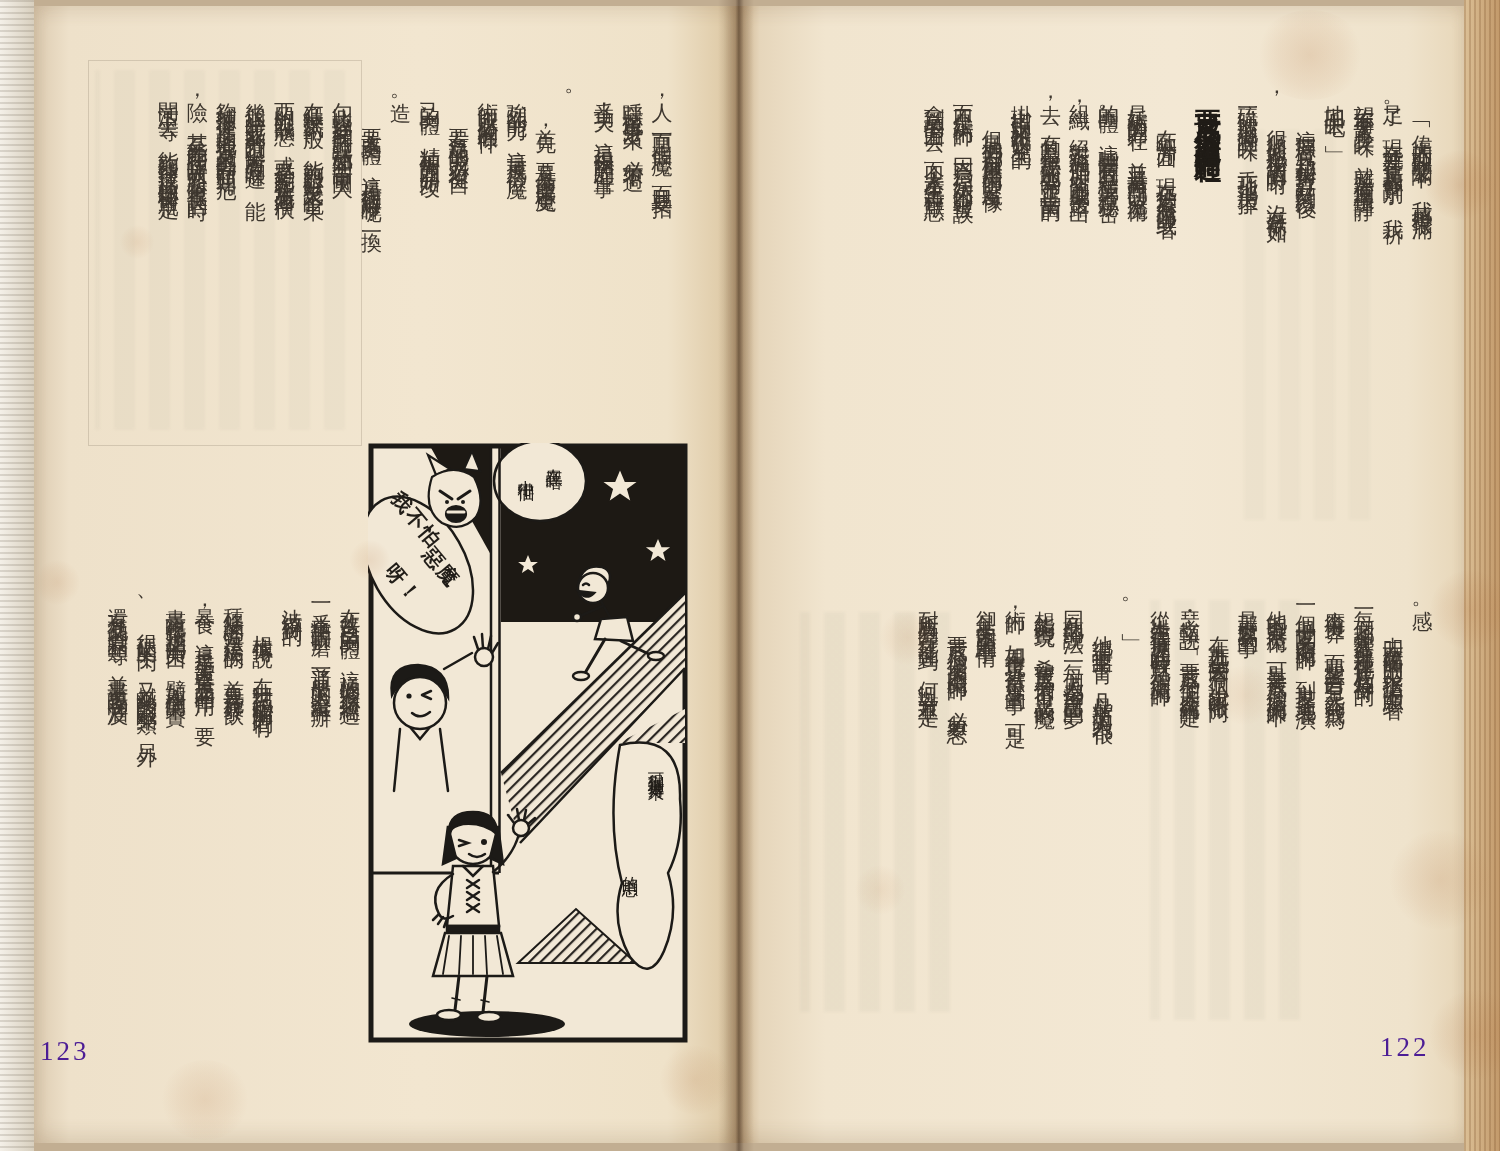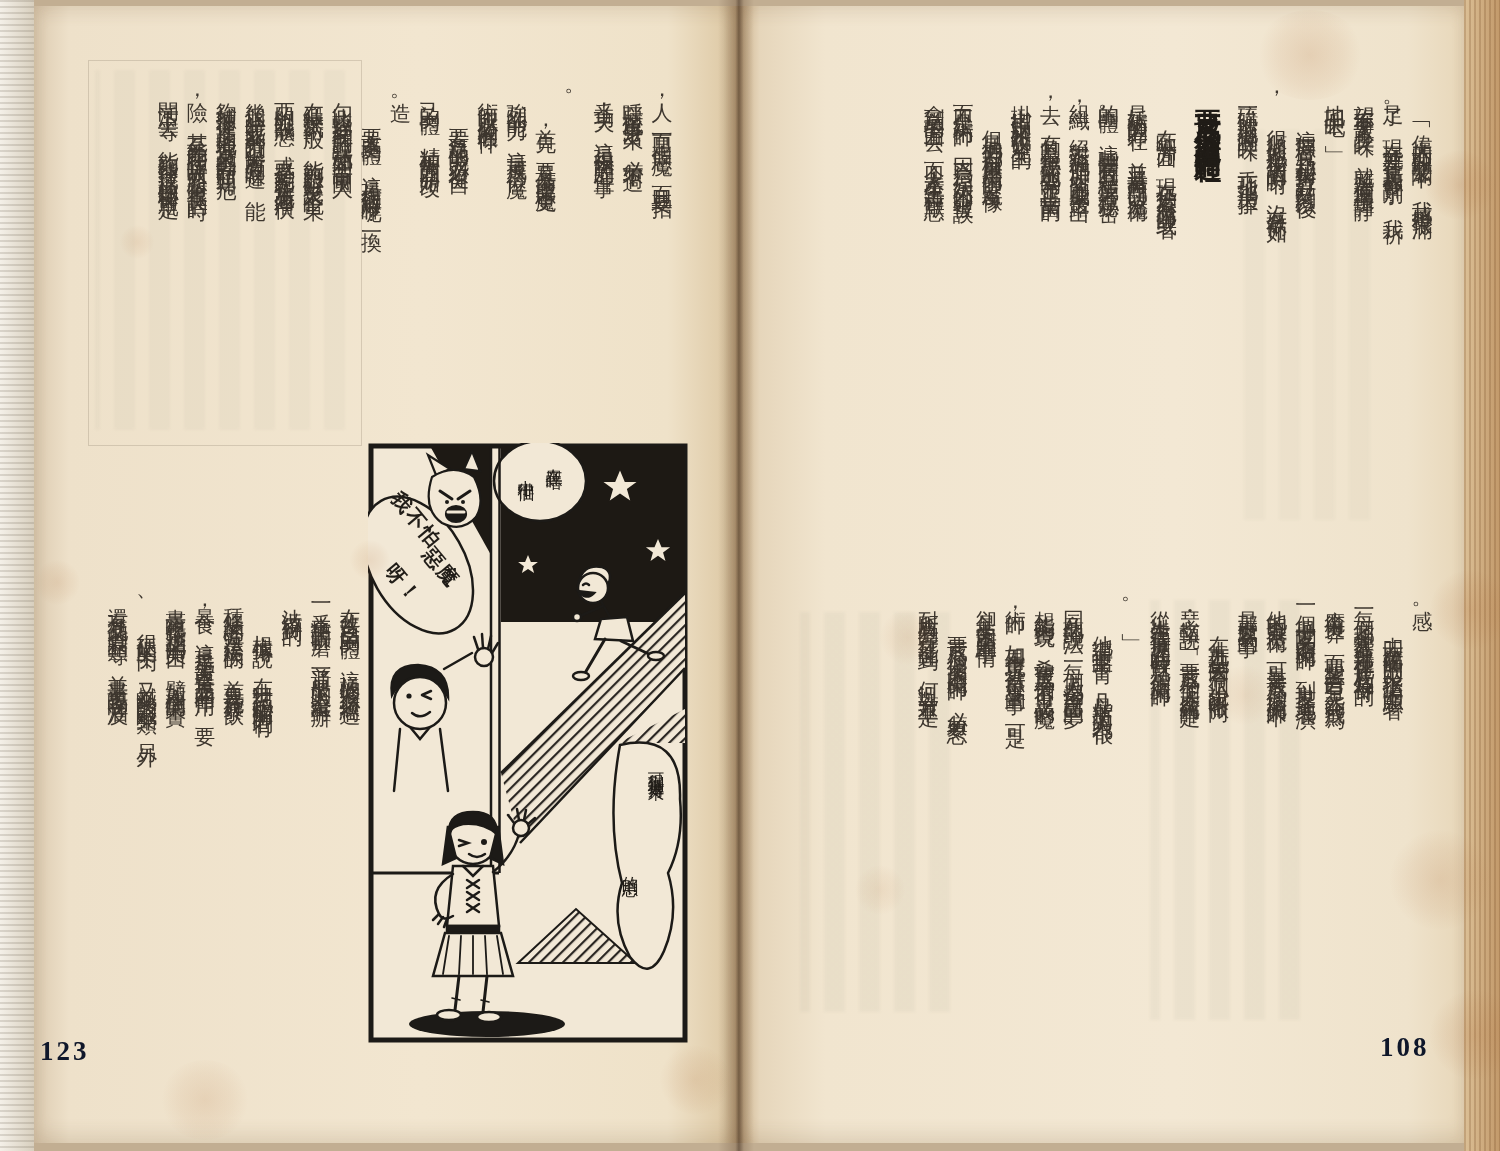--- a/index.html
+++ b/index.html
@@ -23,21 +23,21 @@
     background:linear-gradient(90deg,transparent 0%,rgba(88,60,36,.30) 48%,rgba(54,34,20,.55) 58%,rgba(88,60,36,.22) 72%,transparent 100%);}
   .register{position:absolute;writing-mode:vertical-rl;text-orientation:upright;color:#3d362e;}
   .register p{margin:0 7px;padding:0;font-size:21px;line-height:1.05;letter-spacing:4.5px;white-space:nowrap;}
   .heading{margin:0 12px;padding:0;font-size:27px;line-height:1.3;letter-spacing:5px;
            font-weight:bold;color:#201c17;white-space:nowrap;}
   #lp-top{left:46px;top:86px;width:634px;height:502px;}
   #lp-bottom{left:50px;top:592px;width:318px;height:472px;}
   #rp-top{left:788px;top:88px;width:652px;height:502px;}
   #rp-bottom{left:788px;top:594px;width:652px;height:470px;}
   .comic{position:absolute;left:368px;top:443px;width:320px;height:600px;}
-  .pagenum{position:absolute;font-size:27px;font-weight:bold;color:#0f172a;letter-spacing:3px;}
+  .pagenum{position:absolute;font-size:27px;font-weight:normal;color:#4c1d95;letter-spacing:3px;}
   #pn-left{left:40px;top:1036px;}
   #pn-right{left:1380px;top:1032px;}
   .stain{position:absolute;border-radius:50%;pointer-events:none;
     background:radial-gradient(circle,rgba(168,98,44,.30) 0%,rgba(168,98,44,.14) 45%,transparent 72%);}
   .ghost{position:absolute;pointer-events:none;filter:blur(1.5px);
     background:repeating-linear-gradient(to left,rgba(104,110,90,.10) 0 21px,transparent 21px 35px);}
   .ghost-box{position:absolute;left:88px;top:60px;width:272px;height:384px;
     border:1px solid rgba(115,102,82,.22);filter:blur(.6px);pointer-events:none;}
 </style>
 </head>
@@ -250,21 +250,21 @@
     <p>　他講得非常中肯，凡是斯道的人都很</p>
     <p>同意他的說法。每一個人都渴望自己的夢</p>
     <p>想能夠實現，希望成爲一個不可思義的魔</p>
     <p>術師，如果實現了當然是可喜的事，可是</p>
     <p>卻是非常困難的事情。</p>
     <p>　要成爲一個優秀的魔術師，必須要忍</p>
     <p>耐所有的苦行才能達到。何況對方並不是</p>
   </div>
 
   <div class="pagenum" id="pn-left">123</div>
-  <div class="pagenum" id="pn-right">108</div>
+  <div class="pagenum" id="pn-right">122</div>
 
   <div class="gutter"></div>
   <div class="edge-right"></div>
 
   <div class="stain" style="left:1255px;top:10px;width:110px;height:90px;opacity:.55"></div>
   <div class="stain" style="left:1425px;top:150px;width:70px;height:70px;opacity:.6"></div>
   <div class="stain" style="left:1430px;top:570px;width:80px;height:80px;opacity:.55"></div>
   <div class="stain" style="left:1390px;top:830px;width:100px;height:100px;opacity:.5"></div>
   <div class="stain" style="left:1430px;top:990px;width:90px;height:90px;opacity:.55"></div>
   <div class="stain" style="left:160px;top:1060px;width:90px;height:80px;opacity:.45"></div>

